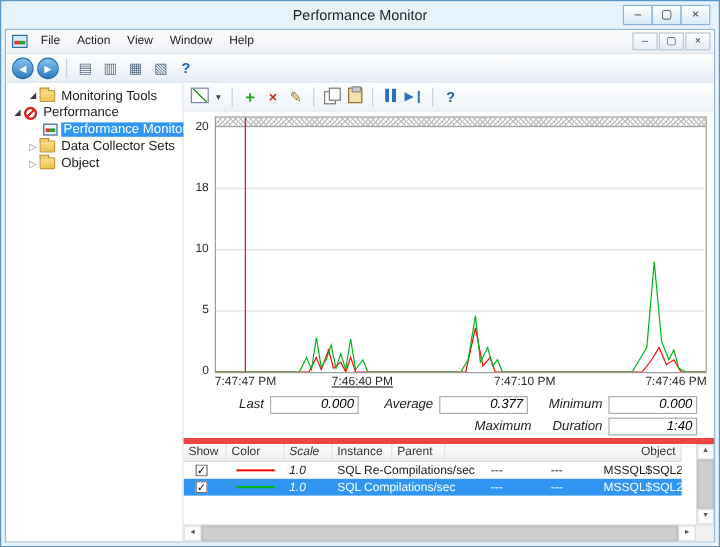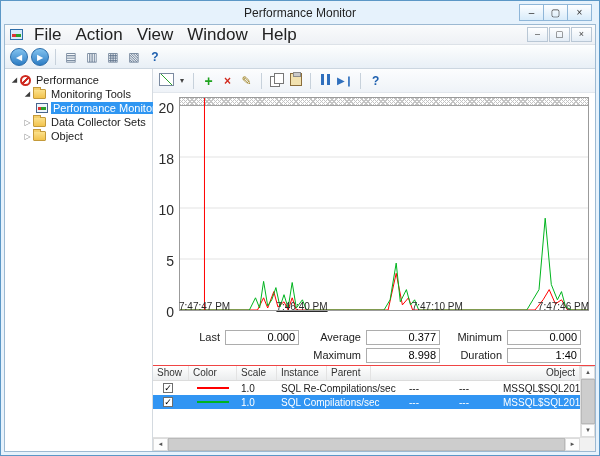--- a/index.html
+++ b/index.html
@@ -15,21 +15,21 @@
   .win-btn{ width:25px; height:17px; border:1px solid #8fb6d8; background:linear-gradient(#fdfeff,#d8ebfa); font-size:10px; line-height:15px; text-align:center; color:#333; margin-left:-1px; }
 
   
   .inner{ margin:0 3px 3px; height:428px; background:#fff; border:1px solid #9cb9d2; display:flex; flex-direction:column; }
 
   
   .menubar{ height:20px; display:flex; align-items:center; background:linear-gradient(#fafbfc,#eef1f5); border-bottom:1px solid #dde2e8; padding:0 3px; }
   .app-icon{ width:13px; height:11px; border:1px solid #2d6da8; background:#d7eafa; margin:0 4px 0 2px; position:relative; }
   .app-icon::before{ content:""; position:absolute; left:1px; right:1px; bottom:2px; height:3px;
     background:linear-gradient(90deg,#d33 0 45%,#2aa12a 45% 100%); }
-  .menu-item{ font-size:17px; color:#222; padding:2px 7px; }
+  .menu-item{ font-size:10px; color:#222; padding:2px 7px; }
   .mdi-controls{ margin-left:auto; display:flex; }
   .mdi-btn{ width:21px; height:15px; border:1px solid #b9c7d5; background:linear-gradient(#ffffff,#e4edf6); font-size:9px; line-height:13px; text-align:center; color:#444; margin-left:1px; }
 
   
   .toolbar{ height:24px; display:flex; align-items:center; gap:3px; padding:0 5px; background:linear-gradient(#fdfefe,#e8eff6); border-bottom:1px solid #ccd6e0; }
   .nav-btn{ width:18px; height:18px; border-radius:50%; color:#fff; font-size:8px; text-align:center; line-height:18px; background:linear-gradient(#83c3ef,#2c7cc4); border:1px solid #2a6ca9; }
   .tb-sep{ width:1px; height:16px; background:#c7d1db; margin:0 3px; }
   .tb-icon{ width:18px; height:16px; font-size:12px; color:#5c7089; text-align:center; line-height:16px; }
   .tb-help{ color:#1d5fae; font-weight:bold; font-size:12px; }
 
@@ -69,46 +69,46 @@
   .ic-copy::after{ content:""; position:absolute; left:4px; top:0; width:8px; height:9px; border:1px solid #777; background:#fff; }
   .ic-paste{ position:relative; width:12px; height:13px; border:1px solid #8a6d3b; background:#f2e2b0; }
   .ic-paste::before{ content:""; position:absolute; left:2px; top:-2px; width:6px; height:3px; background:#c9c9c9; border:1px solid #8a8a8a; }
   .ic-pause{ width:9px; height:11px; background:linear-gradient(90deg,#2f6fbd 0 3px,transparent 3px 6px,#2f6fbd 6px 9px); }
   .gt-play{ color:#2f6fbd; font-size:10px; }
   .gt-help{ color:#1d5fae; font-weight:bold; font-size:12px; }
 
   
   .chart-area{ position:relative; height:232px; flex:none; }
   .y-axis-labels{ position:absolute; left:0; top:4px; width:25px; height:222px; }
-  .ytick{ position:absolute; right:4px; font-size:14px; color:#2b2b2b;margin-left:48px; }
+  .ytick{ position:absolute; right:4px; font-size:10px; color:#2b2b2b;margin-left:48px; }
   .plot{ position:absolute; left:26px; top:4px; right:6px; height:214px; border:1px solid #9b9b9b; background:#fff; }
   .hatch{ position:absolute; top:0; left:0; right:0; height:8px; border-bottom:1px solid #a2a2a2;
     background:
       repeating-linear-gradient(45deg,#c4c4c4 0,#c4c4c4 1px,transparent 1px,transparent 3px),
       repeating-linear-gradient(135deg,#c4c4c4 0,#c4c4c4 1px,transparent 1px,transparent 3px); }
   .plot svg{ position:absolute; inset:0; width:100%; height:100%; }
-  .x-axis-labels{ position:absolute; left:26px; right:6px; top:208px; height:13px; }
+  .x-axis-labels{ position:absolute; left:26px; right:6px; top:220px; height:13px; }
   .xtick{ position:absolute; top:0; font-size:10px; color:#2b2b2b; white-space:nowrap; }
 
   
   .stats{ height:40px; flex:none; padding:4px 6px 0 0; }
-  .stats-row{ display:flex; justify-content:flex-end; align-items:center; height:16px; margin-bottom:2px; }
+  .stats-row{ display:flex; justify-content:flex-end; align-items:center; height:16px; margin-bottom:2px;font-style:italic; }
   .stat-label{ font-size:11px; color:#222; width:54px; text-align:right; margin-right:5px; }
   .stat-box{ width:74px; height:15px; border:1px solid #adadad; background:#fff; font-size:11px; line-height:13px; text-align:right; padding:0 3px; margin-right:8px; }
 
   
-  .legend{ flex:1; display:flex; min-height:0; border-top:1px solid #ef4444; overflow:hidden; }
+  .legend{ flex:1; display:flex; min-height:0; border-top:5px solid #ef4444; overflow:hidden;gap:12px; }
   .legend-table{ flex:1; display:flex; flex-direction:column; min-width:0; }
   .legend-header{ display:flex; height:15px; flex:none; background:linear-gradient(#ffffff,#ebedee); border-bottom:1px solid #dcdcdc; }
   .lh-cell{ font-size:10px; color:#333; padding:1px 4px; border-right:1px solid #e3e3e3; white-space:nowrap; overflow:hidden; }
   .legend-rows{ flex:1; background:#fff; }
   .legend-row{ display:flex; height:14px; align-items:center; font-size:10px; color:#1b1b1b; }
   .legend-row.selected{ background:#3195f3; color:#fff; }
   .lr-cell{ padding:0 4px; white-space:nowrap; overflow:hidden; }
-  .cw-show{ width:36px; flex:none; } .cw-color{ width:48px; flex:none; } .cw-scale{ width:40px; flex:none; }
+  .cw-show{ width:36px; flex:none; } .cw-color{ width:48px; flex:none; } .cw-scale{ width:40px; flex:none;font-style:italic; }
   .cw-counter{ width:128px; flex:none; } .cw-instance{ width:50px; flex:none; } .cw-parent{ width:44px; flex:none; }
   .cw-object{ flex:1; min-width:0;text-align:right; }
   .cell-show{ display:flex; align-items:center; padding-left:10px; }
   .checkbox{ width:10px; height:10px; border:1px solid #6e6e6e; background:#fff; font-size:9px; line-height:8px; text-align:center; color:#000; }
   .cell-color{ display:flex; align-items:center; justify-content:center; }
   .color-sample{ width:32px; height:2px; background:#888; }
 
   
   .vscroll{ width:15px; flex:none; display:flex; flex-direction:column; background:#f1f1f1; border-left:1px solid #e0e0e0; }
   .vs-btn{ height:13px; flex:none; background:#fdfdfd; border:1px solid #dcdcdc; font-size:7px; line-height:11px; text-align:center; color:#555; }
@@ -155,29 +155,29 @@
       <div class="tb-icon">▤</div>
       <div class="tb-icon">▥</div>
       <div class="tb-icon">▦</div>
       <div class="tb-icon">▧</div>
       <div class="tb-icon tb-help">?</div>
     </div>
 
     <div class="body">
 
       <div class="tree">
+        <div class="tree-item ind1">
+          <span class="expander">◢</span>
+          <span class="tree-icon icon-folder"></span>
+          <span class="tree-label">Monitoring Tools</span>
+        </div>
         <div class="tree-item ind0">
           <span class="expander">◢</span>
           <span class="tree-icon icon-perf"></span>
           <span class="tree-label">Performance</span>
-        </div>
-        <div class="tree-item ind1">
-          <span class="expander">◢</span>
-          <span class="tree-icon icon-folder"></span>
-          <span class="tree-label">Monitoring Tools</span>
         </div>
         <div class="tree-item ind2 selected">
           <span class="tree-icon icon-monitor"></span>
           <span class="tree-label">Performance Monitor</span>
         </div>
         <div class="tree-item ind1">
           <span class="expander closed">▷</span>
           <span class="tree-icon icon-folder"></span>
           <span class="tree-label">Data Collector Sets</span>
         </div>
@@ -238,21 +238,20 @@
           <div class="stats-row">
             <span class="stat-label">Last</span>
             <span class="stat-box">0.000</span>
             <span class="stat-label">Average</span>
             <span class="stat-box">0.377</span>
             <span class="stat-label">Minimum</span>
             <span class="stat-box">0.000</span>
           </div>
           <div class="stats-row">
             <span class="stat-label">Maximum</span>
-            <span class="stat-box">8.998</span>
             <span class="stat-label">Duration</span>
             <span class="stat-box">1:40</span>
           </div>
         </div>
 
         <div class="legend">
           <div class="legend-table">
             <div class="legend-header">
               <span class="lh-cell cw-show">Show</span>
               <span class="lh-cell cw-color">Color</span>

